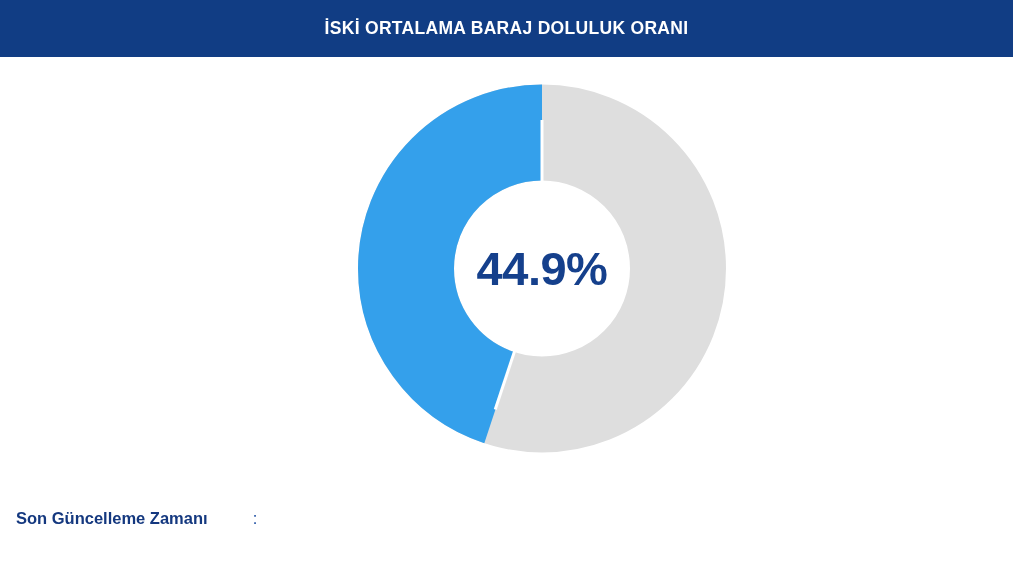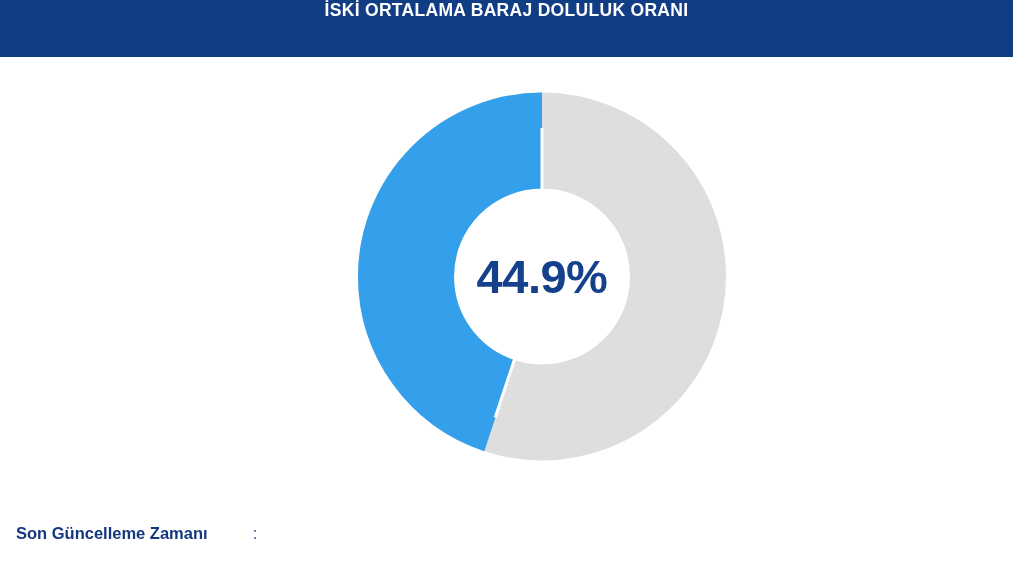--- a/index.html
+++ b/index.html
@@ -17,37 +17,37 @@
 
   
   .header-band {
     position: absolute;
     top: 0;
     left: 0;
     width: 1013px;
     height: 57px;
     background: #113d84;
     display: flex;
-    align-items: flex-start;
+    align-items: center;
     justify-content: center;
     box-sizing: border-box;
   }
   .header-title {
     color: #ffffff;
     font-size: 17.5px;
     font-weight: bold;
     letter-spacing: 0.3px;
     white-space: nowrap;
     font-family: "Liberation Sans", sans-serif;
   }
 
   
   .chart-area {
     position: absolute;
-    top: 63px;
+    top: 55px;
     left: 0;
     width: 1013px;
     height: 440px;
   }
   .donut-wrap {
     position: absolute;
     left: 358px;
     top: 29px;   
     width: 368px;
     height: 369px;
@@ -74,21 +74,21 @@
     font-weight: bold;
     letter-spacing: -0.5px;
     font-family: "Liberation Sans", sans-serif;
     line-height: 1;
   }
 
   
   .footer {
     position: absolute;
     left: 16px;
-    top: 524px;
+    top: 509px;
     display: flex;
     align-items: baseline;
     white-space: nowrap;
     gap: 40px;
   }
   .footer-label {
     color: #14387f;
     font-size: 16.5px;
     font-weight: bold;
     font-family: "Liberation Sans", sans-serif;

